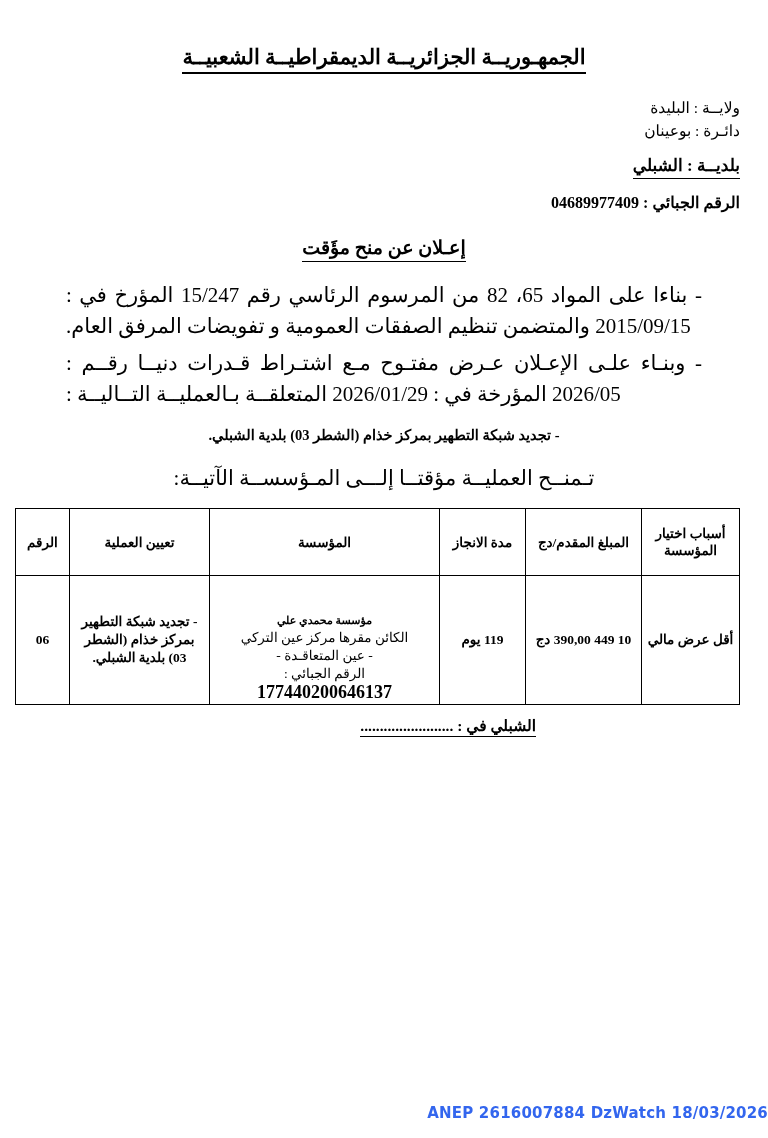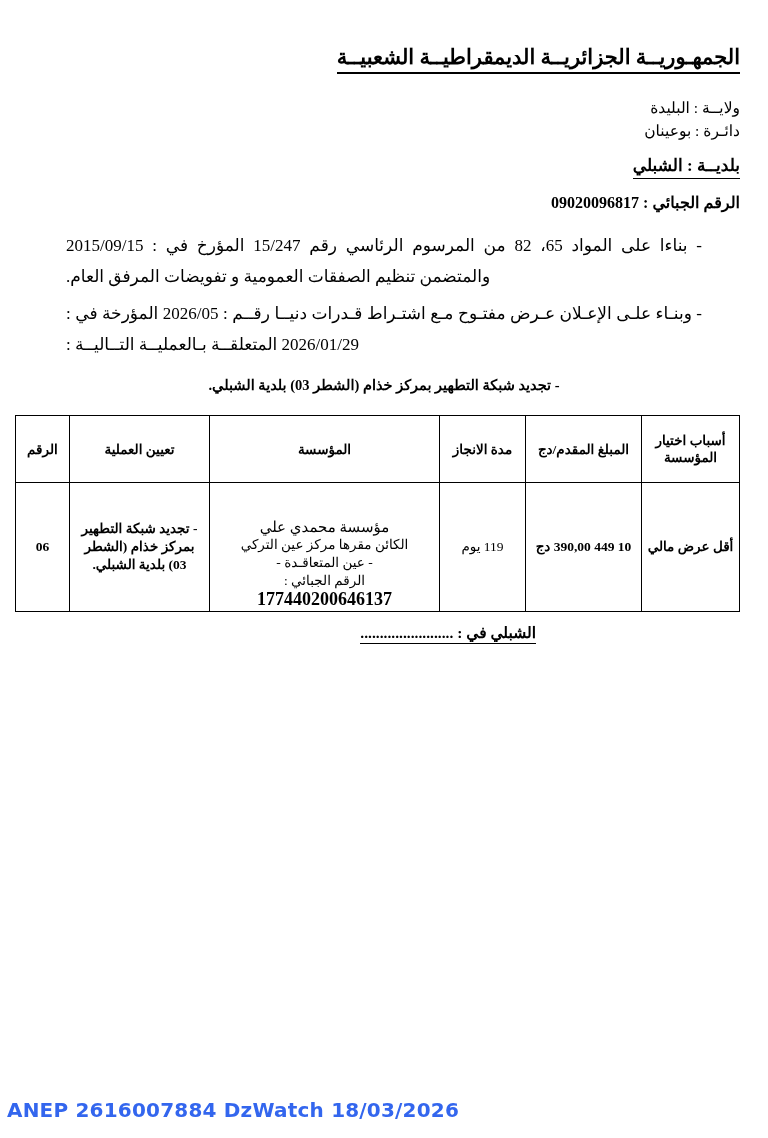--- a/index.html
+++ b/index.html
@@ -18,21 +18,21 @@
   .page {
     position: relative;
     width: 768px;
     height: 1138px;
     box-sizing: border-box;
     padding: 0 28px;
   }
 
   
   .republic-title {
-    text-align: right;
+    text-align: center;
     font-size: 21px;
     font-weight: bold;
     letter-spacing: 0.5px;
     padding-top: 45px;
     direction: rtl;
   }
   .republic-title span {
     border-bottom: 2px solid #000;
     padding-bottom: 2px;
     display: inline-block;
@@ -80,21 +80,21 @@
     padding-bottom: 2px;
   }
 
   
   .body-block {
     direction: rtl;
     margin-top: 18px;
     padding: 0 38px 0 38px;
   }
   .para {
-    font-size: 17px;
+    font-size: 21px;
     line-height: 31px;
     text-align: justify;
     text-align-last: left;
     margin: 0 0 6px 0;
     direction: rtl;
   }
   .para.project {
     font-weight: bold;
     font-size: 14.5px;
     text-align: center;
@@ -140,23 +140,23 @@
   .col-amount  { width: 116px; }
   .col-reason  { width: 98px; }
 
   td.cell-num { font-weight: bold; font-size: 15px; }
   td.cell-op {
     font-weight: bold;
     font-size: 13px;
     line-height: 19px;
   }
   td.cell-firm { font-size: 13px; line-height: 19px; }
-  td.cell-firm .firm-name { font-weight: normal; font-size: 15px; margin-top: 32px; }
+  td.cell-firm .firm-name { font-weight: bold; font-size: 11px; margin-top: 32px; }
   td.cell-firm .firm-nif  { font-weight: bold; font-size: 18px; }
-  td.cell-dur    { font-weight: normal; font-size: 14px; }
+  td.cell-dur    { font-weight: bold; font-size: 14px; }
   td.cell-amount { font-weight: bold; font-size: 14.5px; white-space: nowrap; }
   td.cell-reason { font-weight: bold; font-size: 13.5px; }
 
   
   .closing {
     direction: rtl;
     padding: 0 34px;
     margin-top: 12px;
   }
   .closing .para {
@@ -176,23 +176,23 @@
     display: inline-block;
     padding-bottom: 1px;
   }
 
   
   .anep-footer {
     position: absolute;
     left: 7px;
     right: 0;
     bottom: 16px;
-    text-align: left;
+    text-align: right;
     font-family: "DejaVu Sans", "Liberation Sans", sans-serif;
-    font-size: 20px;
+    font-size: 15px;
     font-weight: bold;
     letter-spacing: 0.2px;
     direction: ltr;
   }
 </style>
 </head>
 <body>
 
 <div class="page">
 
@@ -201,27 +201,31 @@
   </div>
 
   <div class="addr-block">
     <div class="addr-line">ولايــة : البليدة</div>
     <div class="addr-line">دائـرة : بوعينان</div>
     <div class="addr-line bold-ul">
       <span>بلديــة : الشبلي</span>
     </div>
   </div>
 
-  <div class="fiscal-line">الرقم الجبائي : 09020096817</div>
-
+  <div class="fiscal-line">الرقم الجبائي : 04689977409</div>
+
+  <div class="doc-title">
+    <span>إعـلان عن منح مؤَقت</span>
+  </div>
 
   <div class="body-block">
     <p class="para">- بناءا على المواد 65، 82 من المرسوم الرئاسي رقم 15/247 المؤرخ في : 2015/09/15 والمتضمن تنظيم الصفقات العمومية و تفويضات المرفق العام.</p>
     <p class="para">- وبنـاء علـى الإعـلان عـرض مفتـوح مـع اشتـراط قـدرات دنيــا رقــم : 2026/05 المؤرخة في : 2026/01/29 المتعلقــة بـالعمليــة التــاليــة :</p>
     <p class="para project">- تجديد شبكة التطهير بمركز خذام (الشطر 03) بلدية الشبلي.</p>
+    <p class="para grant">تـمنــح العمليــة مؤقتــا إلـــى المـؤسســة الآتيــة:</p>
   </div>
 
   <table class="award-table">
     <colgroup>
       <col class="col-reason">
         <col class="col-amount">
         <col class="col-dur">
       <col class="col-firm">
         <col class="col-op">
         <col class="col-num">

